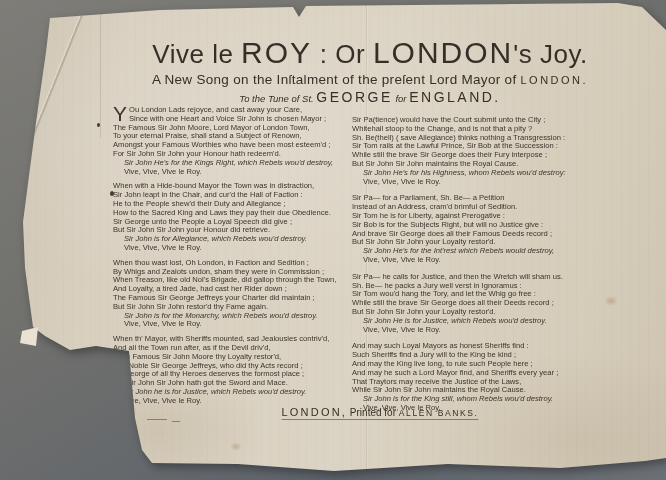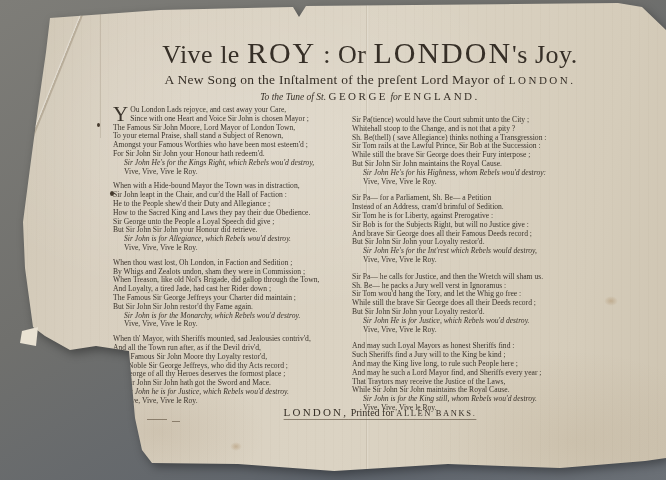--- a/index.html
+++ b/index.html
@@ -1,19 +1,19 @@
 <!DOCTYPE html>
 <html><head>
 <meta charset="utf-8">
 <style>
   html,body{margin:0;padding:0;background:#444;}
   .canvas{
     position:relative;width:666px;height:480px;overflow:hidden;
     background:linear-gradient(150deg,#7e7d78 0%,#70706d 40%,#5e646c 78%,#6b7076 100%);
-    font-family:Liberation Serif, serif;
+    font-family:Liberation Sans, sans-serif;
   }
   .paper-wrap{position:absolute;inset:0;filter:drop-shadow(3px 4px 5px rgba(0,0,0,.35));}
   .paper{
     position:absolute;inset:0;
     background:
       radial-gradient(ellipse 420px 260px at 38% 28%, rgba(255,255,255,.18), transparent 70%),
       radial-gradient(ellipse 220px 130px at 86% 92%, rgba(125,98,60,.10), transparent 70%),
       radial-gradient(ellipse 150px 90px at 24% 90%, rgba(125,98,60,.12), transparent 70%),
       repeating-linear-gradient(90deg, rgba(95,75,50,.025) 0 1px, transparent 1px 9px),
       linear-gradient(100deg,#cdc4b2 0%,#d8cfbf 18%,#dbd3c3 55%,#d5ccba 85%,#cec4b1 100%);
@@ -31,21 +31,21 @@
   .flap{position:absolute;left:20px;top:327px;width:20px;height:20px;background:#e9e2d3;
     clip-path:polygon(10% 20%,90% 0,80% 95%,0 80%);box-shadow:1px 1px 2px rgba(0,0,0,.3);}
   .ink{color:#362f27;}
   .header{position:absolute;left:90px;top:36px;width:560px;text-align:center;}
   .title{font-size:26px;letter-spacing:.5px;white-space:nowrap;}
   .title .caps{font-size:30px;letter-spacing:2px;}
   .subtitle{font-size:13.5px;letter-spacing:.3px;margin-top:2px;white-space:nowrap;}
   .subtitle .spaced{font-size:11px;letter-spacing:2.5px;}
   .tune{font-size:9.5px;margin-top:2px;white-space:nowrap;}
   .ital{font-style:italic;}
-  .tune .spaced{font-size:11px;letter-spacing:2.5px;margin-top:20px;}
+  .tune .spaced{font-size:14px;letter-spacing:2.5px;margin-top:20px;}
   .col{position:absolute;font-size:7.6px;line-height:8.8px;color:#3b342c;}
   .col-left{left:113px;top:106px;width:240px;}
   .col-right{left:352px;top:116px;width:268px;}
   .col-left .stanza{margin-bottom:6px;}
   .col-right .stanza{margin-bottom:8px;}
   .line{white-space:nowrap;}
   .line.refrain{font-style:italic;padding-left:11px;}
   .line.vive{padding-left:11px;}
   .dropcap{float:left;font-size:21px;line-height:16px;height:17px;padding-right:2px;}
   .imprint{position:absolute;left:235px;top:402px;width:290px;text-align:center;white-space:nowrap;}

